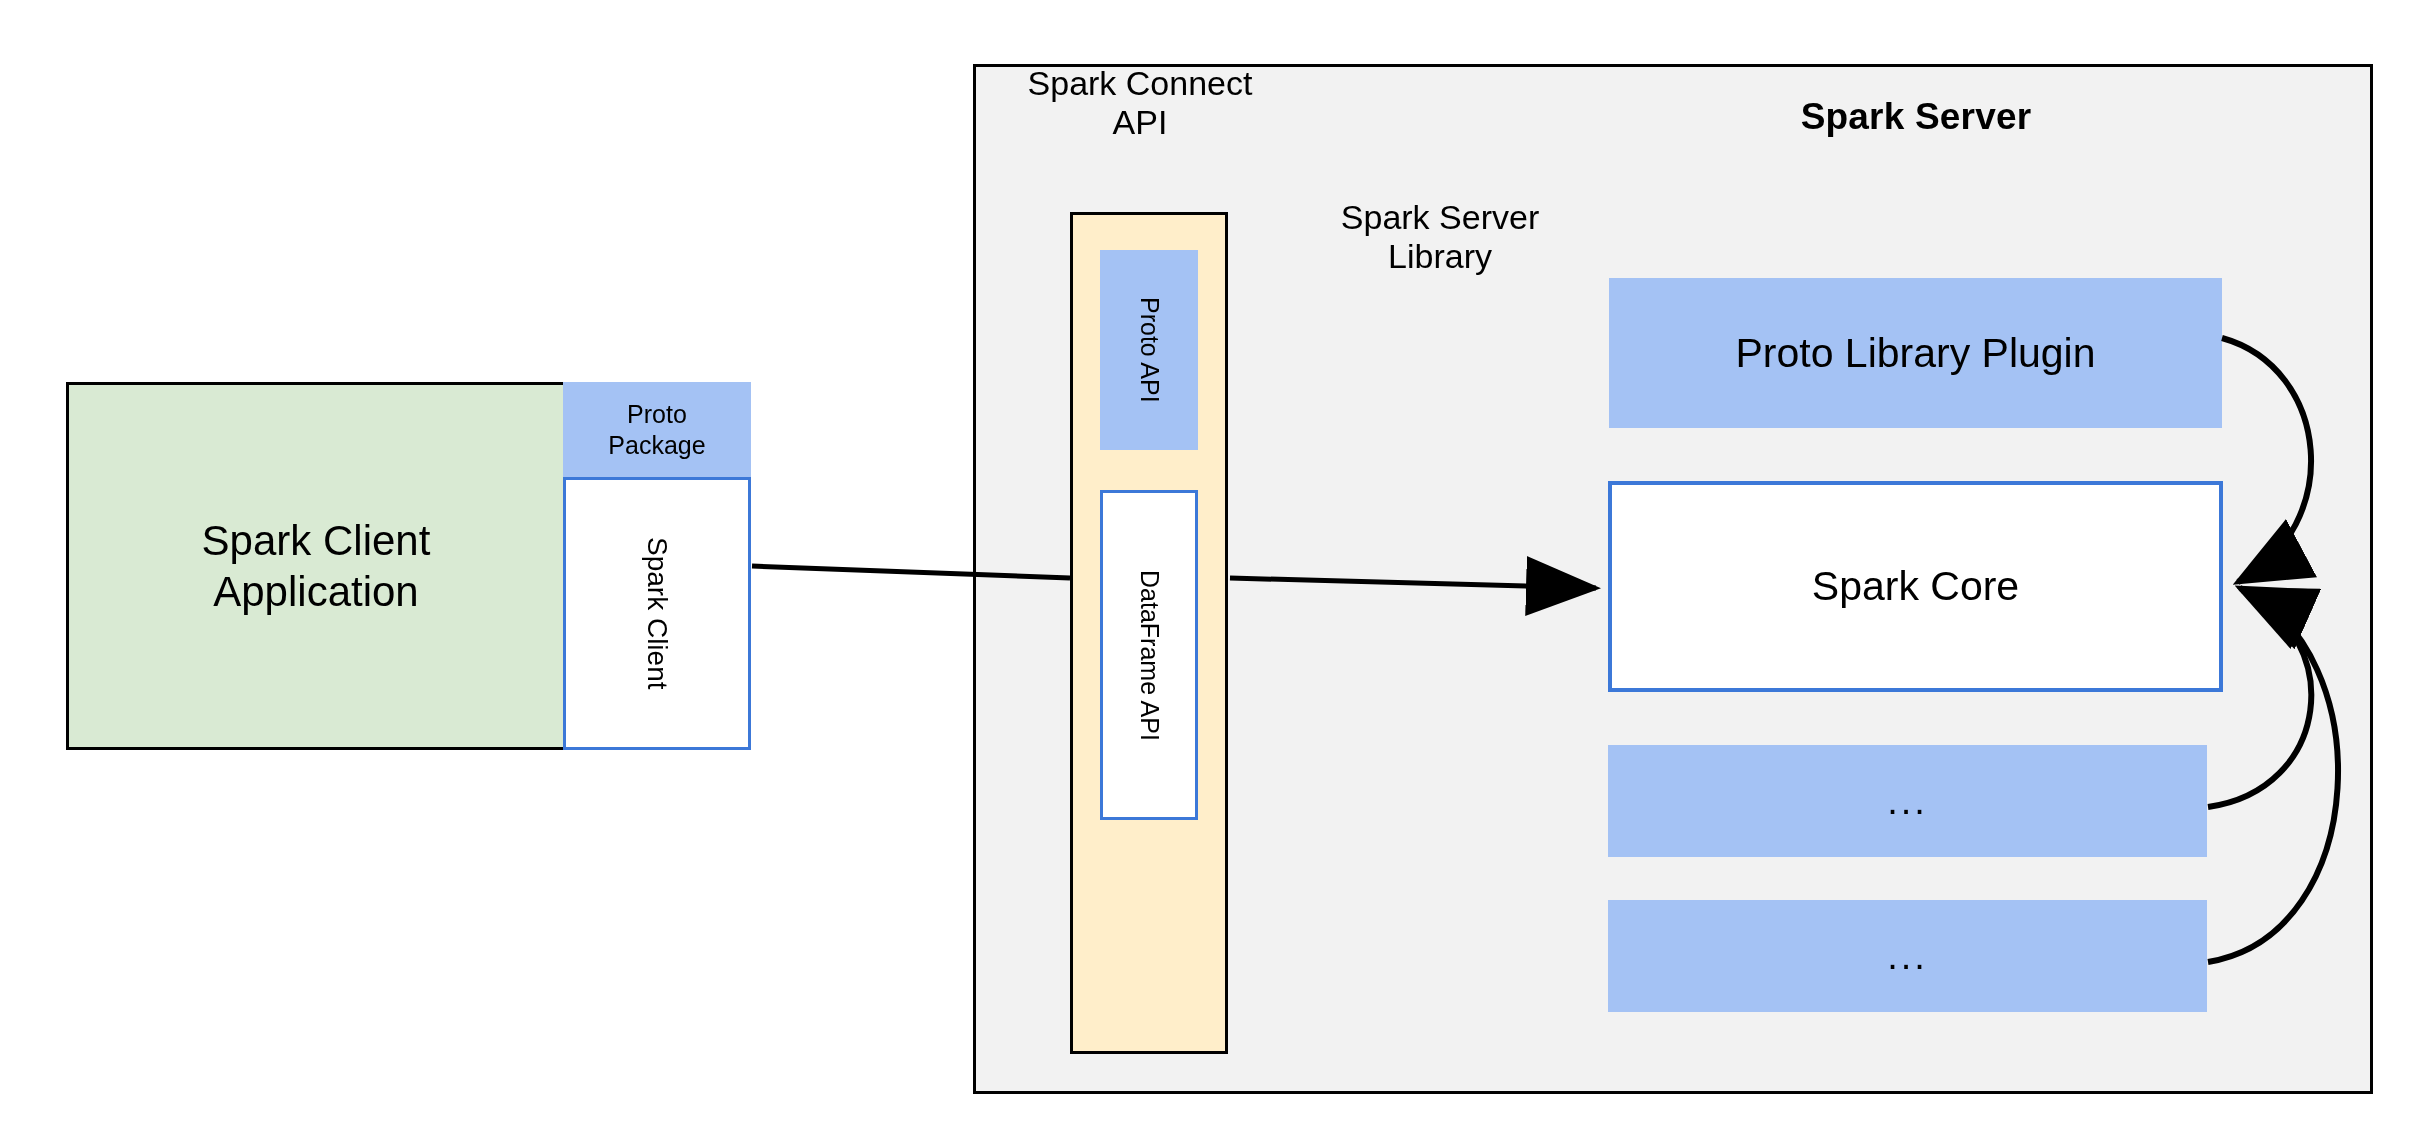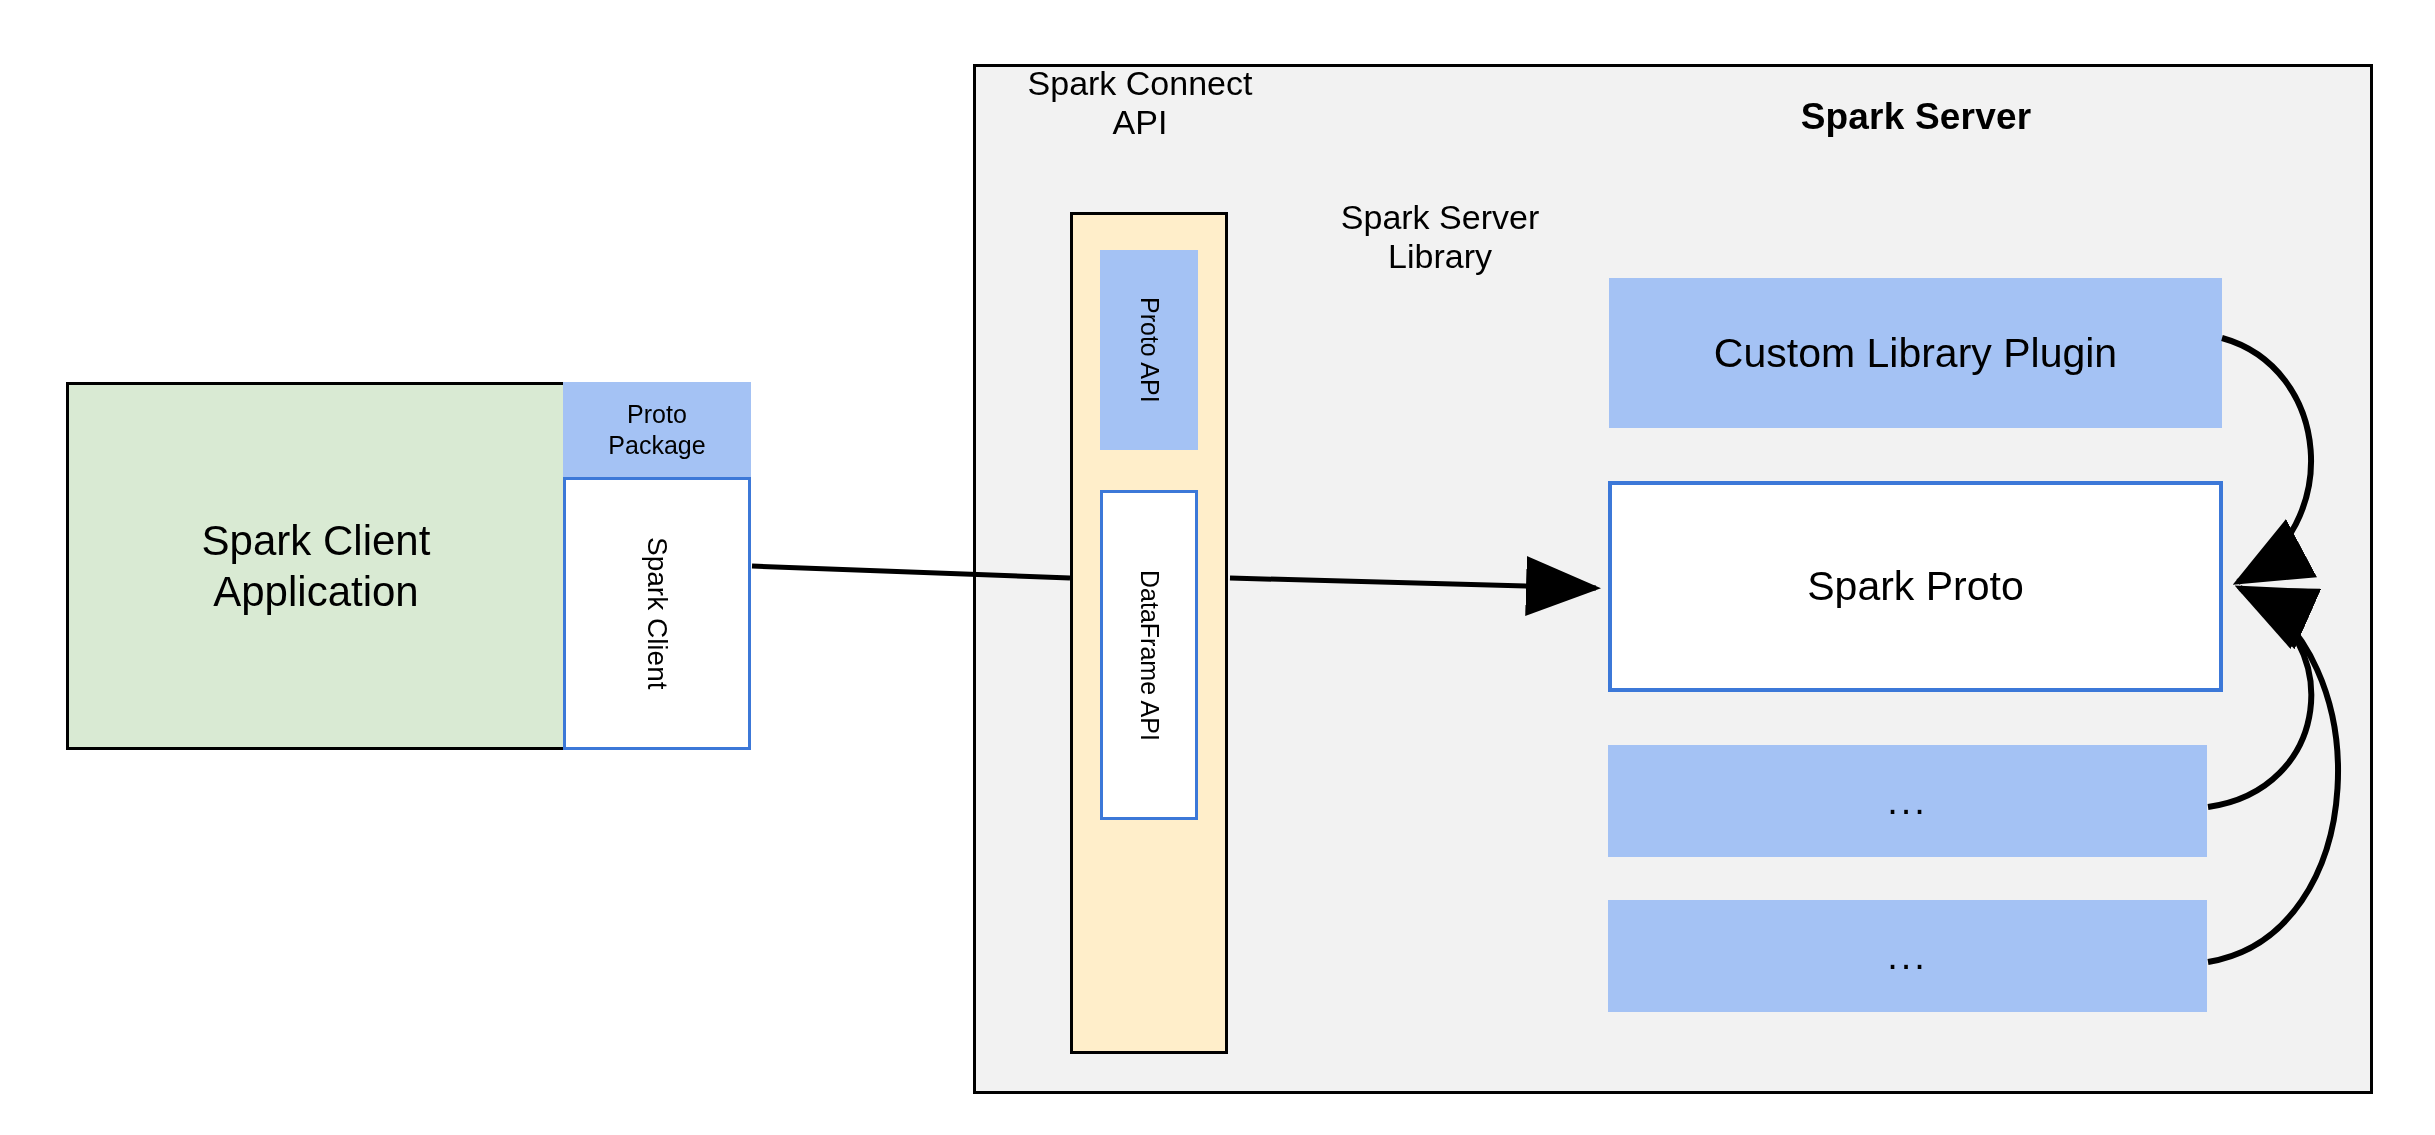--- a/index.html
+++ b/index.html
@@ -180,23 +180,23 @@
   <div class="box" id="client-app">Spark Client
 Application</div>
 
   <div class="box" id="client-package">Proto
 Package</div>
 
   <div class="box" id="spark-client">
     <span class="vert-text">Spark Client</span>
   </div>
 
-  <div class="box" id="custom-library-plugin">Custom Library Plugin</div>
-
-  <div class="box" id="spark-core">Spark Proto</div>
+  <div class="box" id="custom-library-plugin">Proto Library Plugin</div>
+
+  <div class="box" id="spark-core">Spark Core</div>
 
   <div class="box" id="ellipsis-1">...</div>
 
   <div class="box" id="ellipsis-2">...</div>
 
   <svg id="arrows" viewBox="0 0 2435 1135" xmlns="http://www.w3.org/2000/svg">
     <defs>
       <marker id="ah" markerWidth="13" markerHeight="11" refX="12" refY="5.5" orient="auto" markerUnits="strokeWidth">
         <path d="M0,0 L13,5.5 L0,11 z" fill="#000000"></path>
       </marker>

